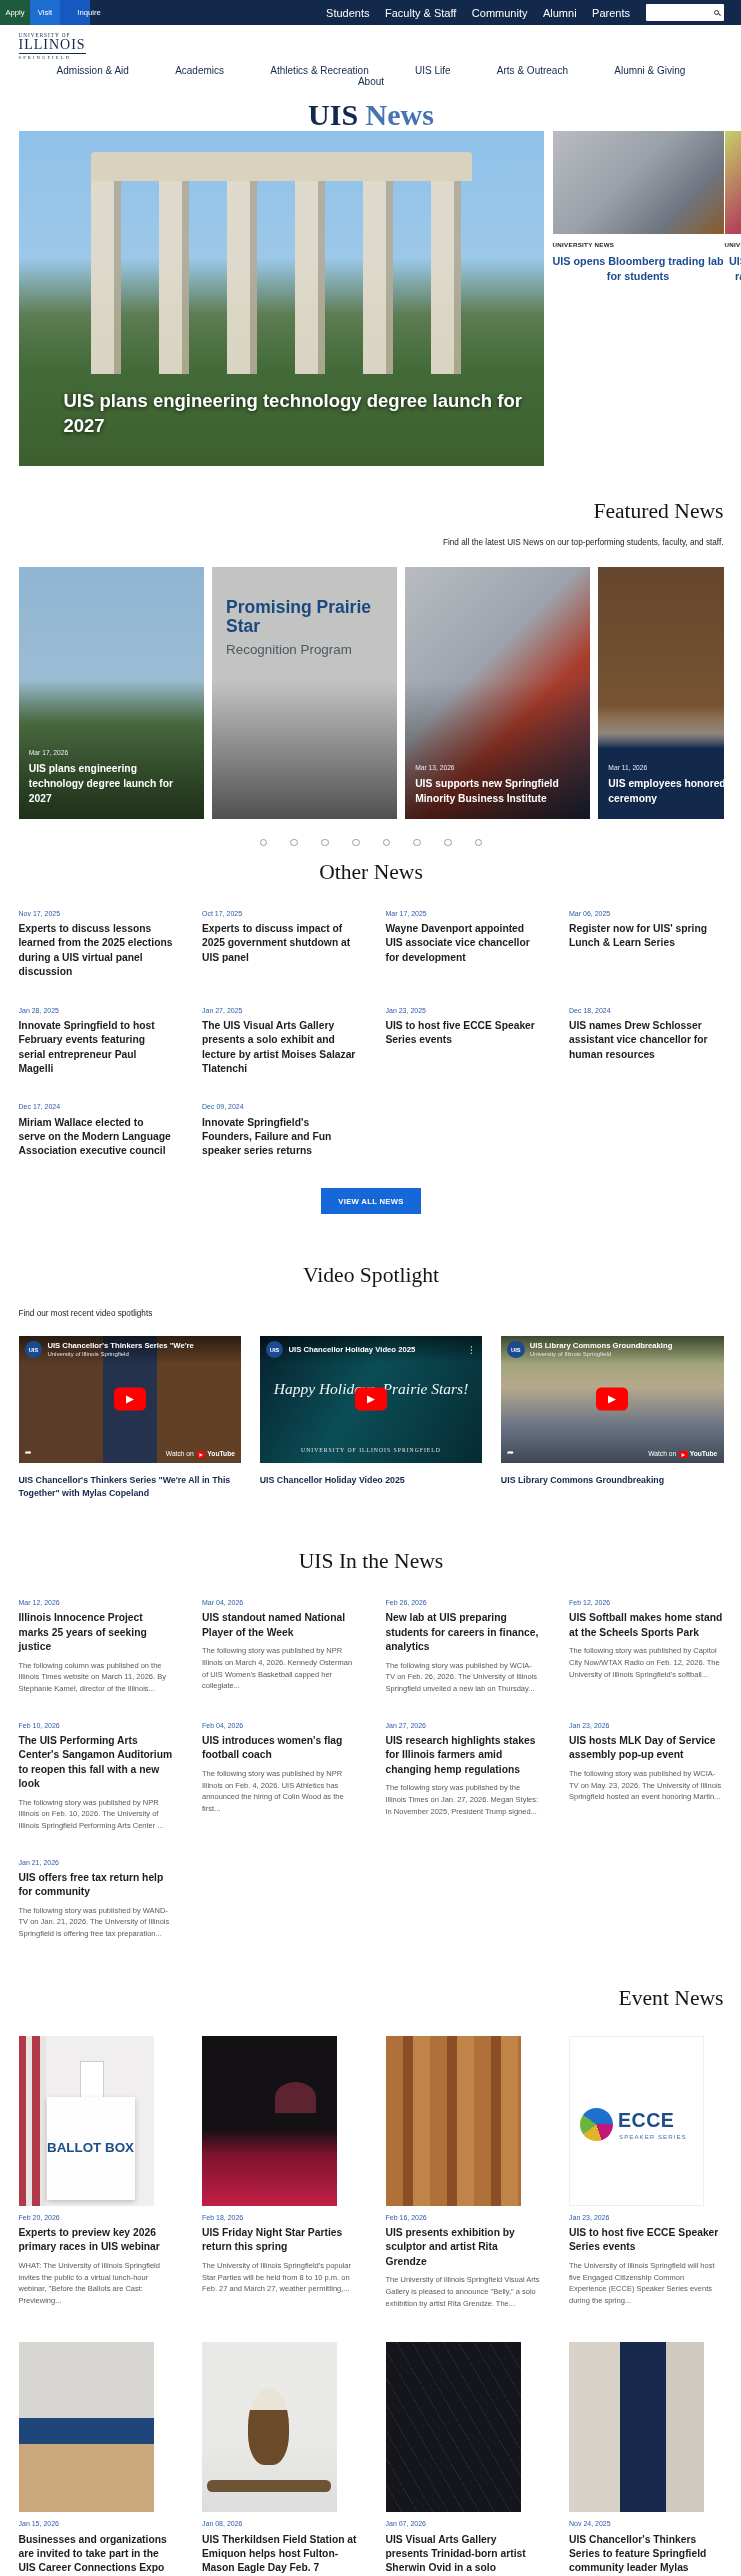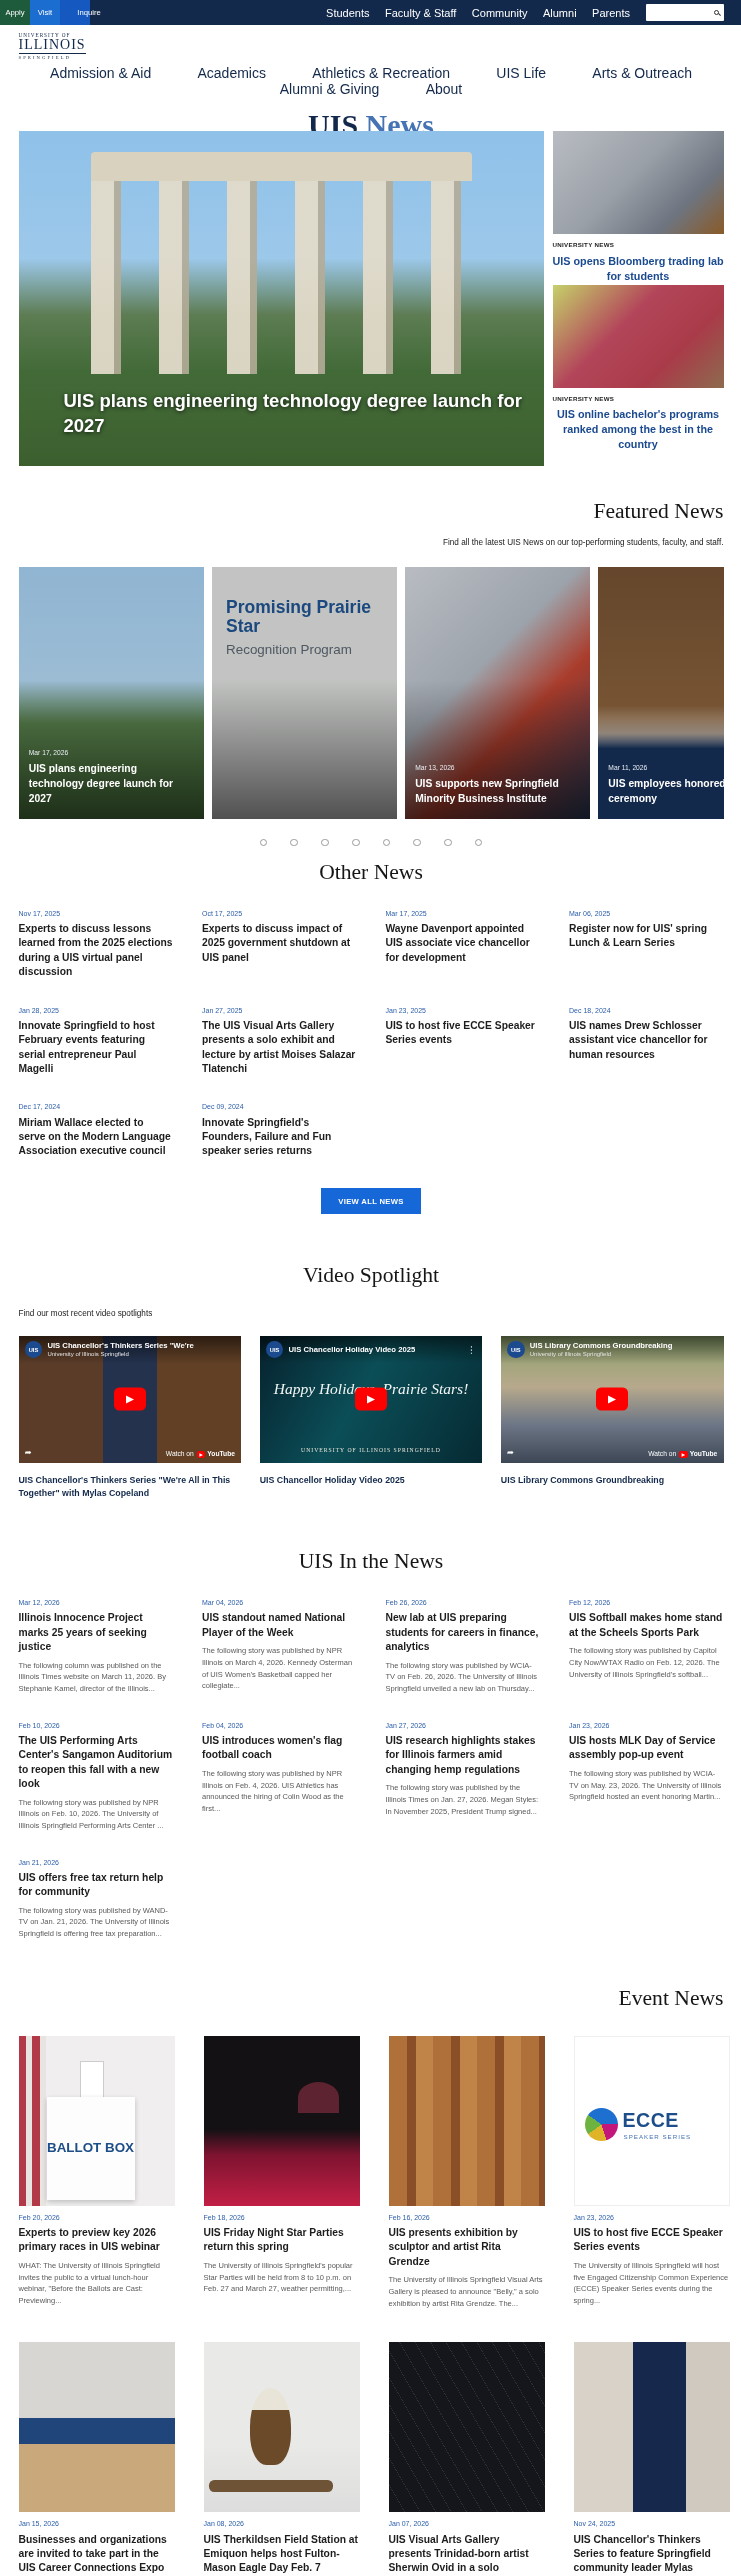--- a/index.html
+++ b/index.html
@@ -22,37 +22,37 @@
   .mag::after { content:""; position:absolute; width:3.1px; height:1px; background:#333;
                 transform:rotate(45deg); right:-2.6px; bottom:-1px; }
 
   
   .site-header { position:relative; padding-top:17px; height:98px; }
   .logo { position:absolute; left:18.5px; top:7.2px; color:#13294b; font-family:"Liberation Serif", serif; }
   .logo .l1 { font-size:5.2px; letter-spacing:1px; }
   .logo .l2 { font-size:14px; letter-spacing:1px; line-height:1.05; }
   .logo .l3 { font-size:4.6px; letter-spacing:2.1px; border-top:0.5px solid #13294b; padding-top:1px; }
   .mainnav { text-align:center; padding-top:23px; }
-  .mainnav span { display:inline-block; margin:0 22px; font-size:14px; color:#13294b; cursor:pointer; }
+  .mainnav span { display:inline-block; margin:0 22px; font-size:10px; color:#13294b; cursor:pointer; }
   .page-title { text-align:center; margin-top:11.3px; font-family:"Liberation Serif", serif; font-size:30px; font-weight:bold; }
   .page-title .t1 { color:#13294b; }
   .page-title .t2 { color:#4673b4; }
 
   
   .hero { display:flex; gap:8.2px; margin-top:8.2px; }
   .hero-main { position:relative; width:526px; height:335px; cursor:pointer; overflow:hidden;
     background:
       linear-gradient(180deg, rgba(0,0,0,0) 55%, rgba(0,0,0,.35) 100%),
       linear-gradient(180deg, #8fc1e9 0%, #9cc8ea 38%, #5d7c53 55%, #4c7a40 72%, #5c9147 100%); }
   .hero-cols { position:absolute; left:72px; top:20.6px; width:381px; height:222px;
       background:repeating-linear-gradient(90deg, rgba(226,219,202,.95) 0 23px, rgba(180,172,152,.9) 23px 30px, rgba(0,0,0,0) 30px 68px);
       border-top:29px solid #d9d2bf; border-radius:4.1px 4.1px 0 0; }
   .hero-headline { position:absolute; left:45px; bottom:27px; width:484px; color:#fff;
       font-size:18.5px; font-weight:bold; line-height:1.35; text-shadow:0 1px 4.1px rgba(0,0,0,.75); }
-  .hero-side { width:171px; display:flex; flex-direction:column; gap:1px; }
+  .hero-side { width:171px; display:flex; flex-direction:row; gap:1px; }
   .side-card .ph { width:171px; height:103px; cursor:pointer; }
   .ph-ribbon { background:linear-gradient(135deg,#b9bcc2 0%, #9aa0a8 45%, #6e7580 75%, #8a5a28 100%); }
   .ph-reader { background:linear-gradient(135deg,#c5d16a 0%, #b3455a 40%, #a93b49 70%, #8d6b4e 100%); }
   .side-label { margin-top:7.2px; font-size:6.2px; font-weight:bold; letter-spacing:0.3px; color:#222; }
   .side-title { margin-top:5.2px; text-align:center; color:#1b4a8f; font-size:10.8px; font-weight:bold; line-height:1.4; cursor:pointer; }
 
   
   .sec-h { font-family:"Liberation Serif", serif; font-weight:400; font-size:21.6px; color:#161616; }
   .center { text-align:center; }
   .right { text-align:right; }
@@ -111,21 +111,21 @@
   .v-share { position:absolute; left:6.2px; bottom:5.2px; font-size:8.2px; }
   .v-script { position:absolute; left:0; right:0; top:44px; text-align:center;
               font-family:"Liberation Serif", serif; font-style:italic; font-size:15.5px; color:#f2f6f4; }
   .v-wordmark { position:absolute; left:0; right:0; bottom:9.3px; text-align:center; font-family:"Liberation Serif", serif;
                 font-size:5.7px; letter-spacing:1px; color:#e8e4d8; }
   .vid-caps { display:flex; gap:18.5px; margin-top:11.3px; }
   .vid-caps .cap { width:223px; color:#13294b; font-size:8.8px; font-weight:bold; line-height:1.5; cursor:pointer; }
 
   
   .events { margin-top:46px; }
-  .ev-img { width:156px; height:170px; margin-bottom:8.2px; cursor:pointer; position:relative; overflow:hidden; }
+  .ev-img { width:135px; height:170px; margin-bottom:8.2px; cursor:pointer; position:relative; overflow:hidden; }
   .img-ballot { background:linear-gradient(90deg,#b23a48 0 7.2px,#e8e4e2 7.2px 13.4px,#b23a48 13.4px 20.6px,#e8e4e2 20.6px 27px,#f0eeee 27px 100%); }
   .ballot-box { position:absolute; left:28px; top:61px; width:88px; height:103px; background:#fdfdfd; box-shadow:0 2.1px 5.2px rgba(0,0,0,.2);
                 display:flex; align-items:center; justify-content:center; text-align:center;
                 color:#1d4e89; font-weight:bold; font-size:13.4px; line-height:1.2; }
   .ballot-slip { position:absolute; left:61px; top:25px; width:24px; height:39px; background:#fff; border:0.5px solid #ccc; }
   .img-starparty { background:linear-gradient(180deg,#141114 0 55%, #7e1330 70%, #c21f45 100%); }
   .sp-dome { position:absolute; right:20.6px; top:46px; width:41px; height:31px; border-radius:50% 50% 0 0; background:#5d2330; }
   .img-grendze { background:repeating-linear-gradient(90deg,#b0703a 0 17.5px,#8a4f26 17.5px 27px,#c08448 27px 44px); }
   .img-ecce { background:#fff; border:0.5px solid #eee; }
   .ecce-ball { position:absolute; left:10.3px; top:71px; width:33px; height:33px; border-radius:50%;

